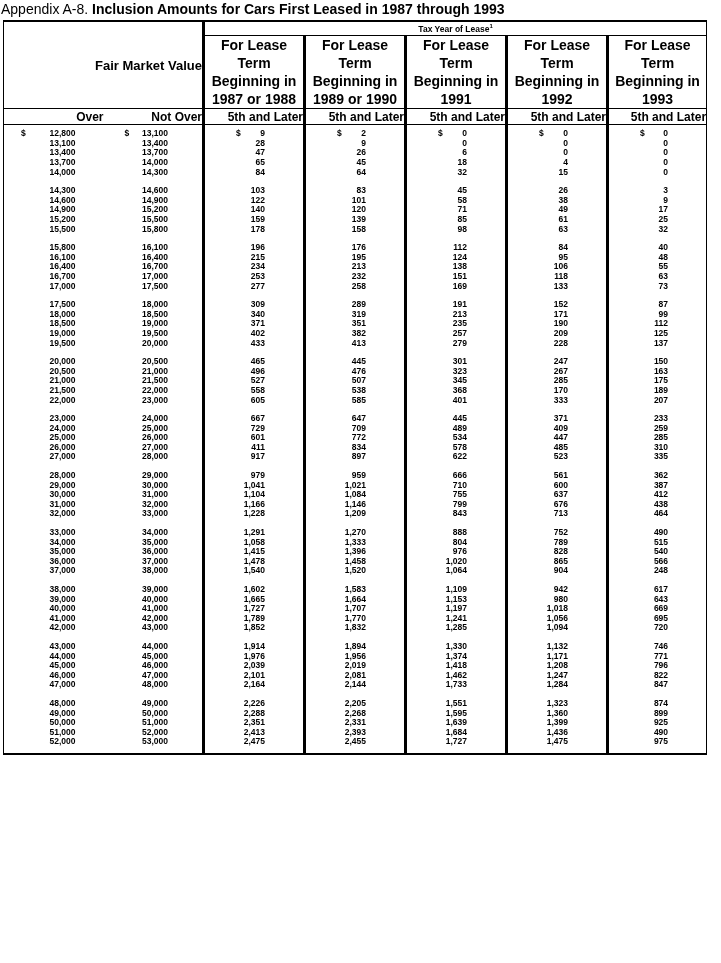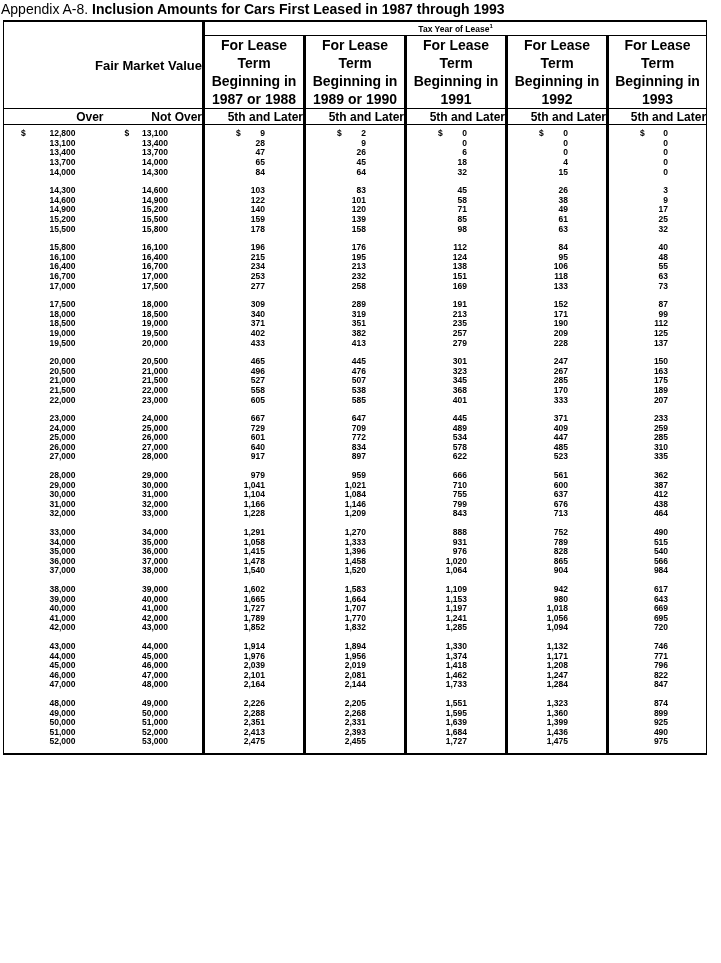--- a/index.html
+++ b/index.html
@@ -376,21 +376,21 @@
         <td class="c1">26,000</td>
         <td class="c2 sep">601</td>
         <td class="c3 sep">772</td>
         <td class="c4 sep">534</td>
         <td class="c5 sep">447</td>
         <td class="c6 sep">285</td>
       </tr>
       <tr>
         <td class="c0">26,000</td>
         <td class="c1">27,000</td>
-        <td class="c2 sep">640</td>
+        <td class="c2 sep">411</td>
         <td class="c3 sep">834</td>
         <td class="c4 sep">578</td>
         <td class="c5 sep">485</td>
         <td class="c6 sep">310</td>
       </tr>
       <tr>
         <td class="c0">27,000</td>
         <td class="c1">28,000</td>
         <td class="c2 sep">917</td>
         <td class="c3 sep">897</td>
@@ -450,21 +450,21 @@
         <td class="c3 sep">1,270</td>
         <td class="c4 sep">888</td>
         <td class="c5 sep">752</td>
         <td class="c6 sep">490</td>
       </tr>
       <tr>
         <td class="c0">34,000</td>
         <td class="c1">35,000</td>
         <td class="c2 sep">1,058</td>
         <td class="c3 sep">1,333</td>
-        <td class="c4 sep">931</td>
+        <td class="c4 sep">804</td>
         <td class="c5 sep">789</td>
         <td class="c6 sep">515</td>
       </tr>
       <tr>
         <td class="c0">35,000</td>
         <td class="c1">36,000</td>
         <td class="c2 sep">1,415</td>
         <td class="c3 sep">1,396</td>
         <td class="c4 sep">976</td>
         <td class="c5 sep">828</td>
@@ -479,21 +479,21 @@
         <td class="c5 sep">865</td>
         <td class="c6 sep">566</td>
       </tr>
       <tr>
         <td class="c0">37,000</td>
         <td class="c1">38,000</td>
         <td class="c2 sep">1,540</td>
         <td class="c3 sep">1,520</td>
         <td class="c4 sep">1,064</td>
         <td class="c5 sep">904</td>
-        <td class="c6 sep">984</td>
+        <td class="c6 sep">248</td>
       </tr>
       <tr class="gap">
         <td class="c0">38,000</td>
         <td class="c1">39,000</td>
         <td class="c2 sep">1,602</td>
         <td class="c3 sep">1,583</td>
         <td class="c4 sep">1,109</td>
         <td class="c5 sep">942</td>
         <td class="c6 sep">617</td>
       </tr>

